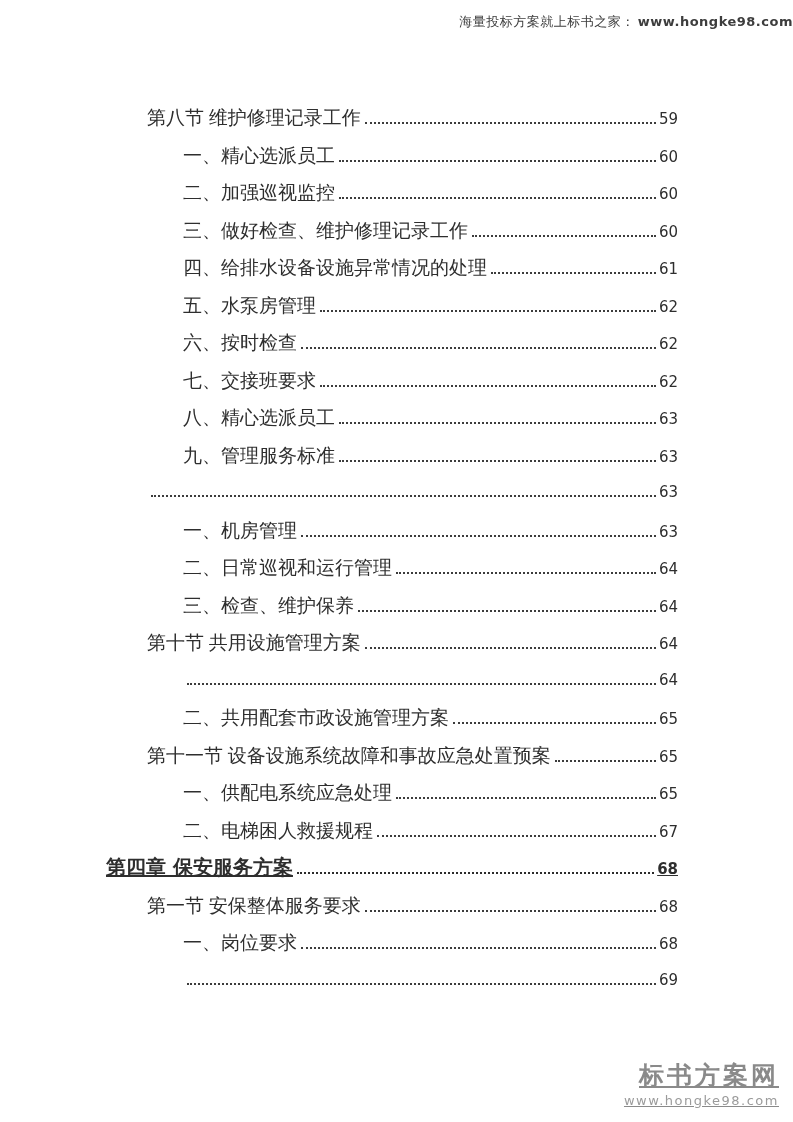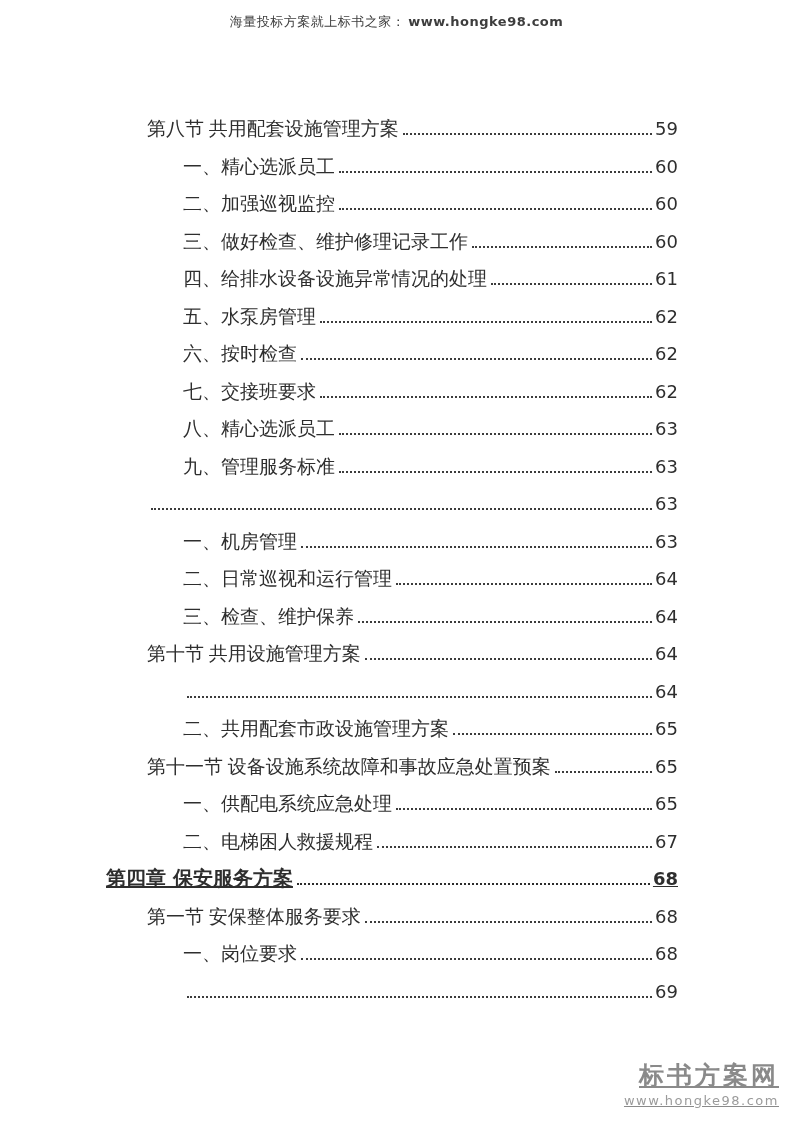--- a/index.html
+++ b/index.html
@@ -10,21 +10,21 @@
     background: #ffffff;
     overflow: hidden;
     font-family: "Liberation Serif", "DejaVu Serif", serif;
     color: #2e2e2e;
   }
   .header {
     position: absolute;
     top: 13px;
     left: 0;
     right: 0;
-    text-align: center;
+    text-align: right;
     font-size: 13px;
     color: #3d3d3d;
     letter-spacing: 0.5px;
   }
   .header .header-url {
     font-family: "DejaVu Sans", "Liberation Sans", sans-serif;
     font-weight: 600;
     margin-left: 3px;
   }
   .toc {
@@ -45,22 +45,21 @@
   .toc-row .leader {
     flex: 1 1 auto;
     height: 16px;
     border-bottom: 2px dotted #3c3c3c;
     margin: 0 3px 0 4px;
     min-width: 20px;
   }
   .toc-row .toc-page {
     flex: 0 0 auto;
     font-family: "DejaVu Sans", "Liberation Sans", sans-serif;
-    font-size: 18px;
-    margin-top: 11px;
+    font-size: 15px;
   }
   .lvl-section { padding-left: 41px; }
   .lvl-item { padding-left: 77px; }
   .lvl-chapter {
     font-weight: bold;
     font-size: 20px;
     font-family: "DejaVu Sans", "Liberation Sans", sans-serif;
     text-decoration: underline;
   }
   .lvl-chapter .leader { border-bottom-color: #2b2b2b; }
@@ -91,21 +90,21 @@
 <body>
 
 <div class="page">
 
   <div class="header">
     <span>海量投标方案就上标书之家：</span><span class="header-url">www.hongke98.com</span>
   </div>
 
   <div class="toc">
       <div class="toc-row lvl-section">
-    <span class="toc-label">第八节 共用配套设施管理方案</span>
+    <span class="toc-label">第八节 维护修理记录工作</span>
     <span class="leader"></span>
     <span class="toc-page">59</span>
   </div>
       <div class="toc-row lvl-item">
     <span class="toc-label">一、精心选派员工</span>
     <span class="leader"></span>
     <span class="toc-page">60</span>
   </div>
       <div class="toc-row lvl-item">
     <span class="toc-label">二、加强巡视监控</span>

